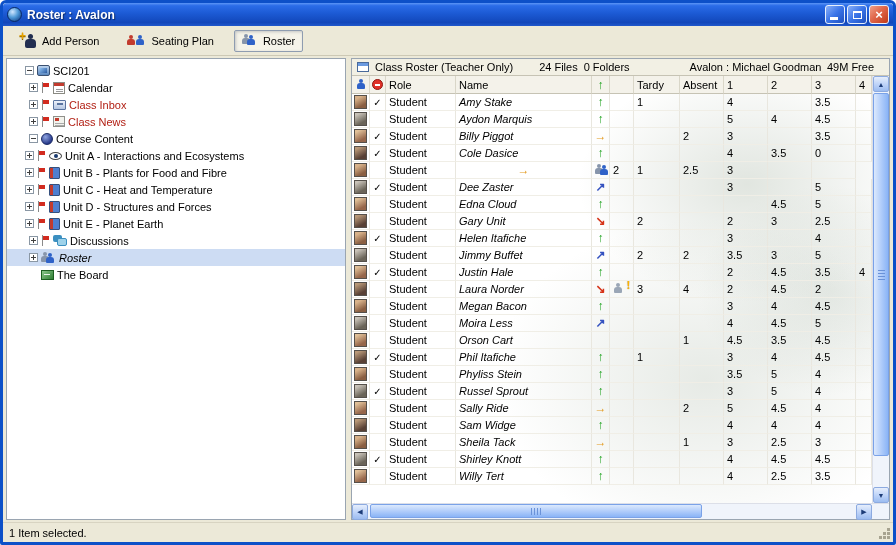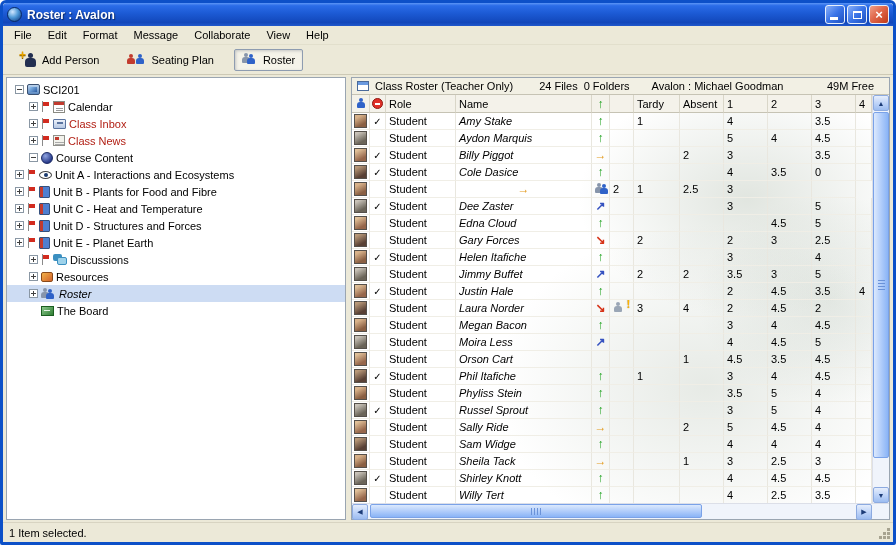--- a/index.html
+++ b/index.html
@@ -66,21 +66,21 @@
   .seat-ic .p:last-child  { left:9px; top:1px; }
   .tb-ic.duo { width:16px; height:14px; }
 
   
   .main { flex:1; display:flex; padding:2px 3px; min-height:0; }
   .tree-panel { width:340px; flex:none; background:#fff; border:1px solid #9aa5b1; overflow:hidden; padding-top:3px; }
   .splitter { width:5px; flex:none; }
   .right-panel { flex:1; min-width:0; display:flex; flex-direction:column; background:#fff; border:1px solid #9aa5b1; }
 
   
-  .titem { height:17px; display:flex; align-items:center; gap:3px; padding-left:8px; white-space:nowrap; }
+  .titem { height:17px; display:flex; align-items:center; gap:3px; padding-left:18px; white-space:nowrap; }
   .titem.l1 { padding-left:22px; }
   .titem.l2 { }
   .titem.sel { background:#cddcf3; }
   .texp { flex:none; width:9px; height:9px; border:1px solid #8a97a4; background:#fff; position:relative; }
   .texp::before { content:""; position:absolute; left:1px; top:3px; width:5px; height:1px; background:#404040; }
   .texp.plus::after { content:""; position:absolute; left:3px; top:1px; width:1px; height:5px; background:#404040; }
   .texp.none { visibility:hidden; }
   .tlabel { font-size:11px; }
   .tlabel.ital { font-style:italic; }
 
@@ -120,21 +120,21 @@
                 position:relative; }
   .icon-board::after { content:""; position:absolute; left:2px; top:3px; width:6px; height:1px; background:#e8f4e8; }
 
   
   .infobar { height:17px; flex:none; display:flex; align-items:center; background:#f2f0e4;
              border-bottom:1px solid #c6c3b4; padding:0 5px; white-space:nowrap; overflow:hidden; }
   .ib-icon { width:12px; height:10px; flex:none; border:1px solid #4a6a9a; margin-right:6px;
              background:linear-gradient(180deg,#6a9ae0 0 3px,#fff 3px); }
   .ib-files { margin-left:26px; }
   .ib-folders { margin-left:6px; }
-  .ib-server { margin-left:22px; }
+  .ib-server { margin-left:60px; }
   .ib-free { margin-left:auto; margin-right:10px; }
 
   
   .content-row { flex:1; display:flex; min-height:0; }
   .table-area { flex:1; min-width:0; display:flex; flex-direction:column; overflow:hidden; }
   .thead-row,.trow { display:grid; grid-template-columns:18px 16px 70px 136px 18px 24px 46px 44px 44px 44px 44px minmax(10px,1fr);
                      align-items:stretch; flex:none; }
   .thead-row { height:18px; background:#f4f2ea; }
   .thead-row .c { border-right:1px solid #d9d6c8; border-bottom:1px solid #c6c3b4; }
   .trow { height:17px; }
@@ -198,29 +198,20 @@
         </span>
       <span class="wbtn max">
           <span class="glyph-max"></span>
         </span>
       <span class="wbtn close">
           <span class="glyph-close">×</span>
         </span>
     </span>
   </div>
 
-  <div class="menubar" id="menubar">
-      <span class="menu-item">File</span>
-      <span class="menu-item">Edit</span>
-      <span class="menu-item">Format</span>
-      <span class="menu-item">Message</span>
-      <span class="menu-item">Collaborate</span>
-      <span class="menu-item">View</span>
-      <span class="menu-item">Help</span>
-    </div>
 
   <div class="toolbar" id="toolbar">
       <div class="tbtn">
         <span class="tb-ic add-ic">
           <i class="p big navy"></i>
           <b class="plus">+</b>
         </span>
         <span>Add Person</span>
       </div>
       <div class="tbtn">
@@ -299,25 +290,20 @@
           <span class="icon-flag"></span>
           <span class="ti icon-notebook"></span>
           <span class="tlabel" style="color:#000000">Unit E - Planet Earth</span>
         </div>
         <div class="titem l1">
           <span class="texp plus"></span>
           <span class="icon-flag"></span>
           <span class="ti icon-discussion"></span>
           <span class="tlabel" style="color:#000000">Discussions</span>
         </div>
-        <div class="titem l1">
-          <span class="texp plus"></span>
-          <span class="ti icon-resources"></span>
-          <span class="tlabel" style="color:#000000">Resources</span>
-        </div>
         <div class="titem l1 sel">
           <span class="texp plus"></span>
           <span class="ti duo" style="width:15px;height:12px">
             <i class="p p1"></i>
             <i class="p p2"></i>
           </span>
           <span class="tlabel ital" style="color:#000000">Roster</span>
         </div>
         <div class="titem l1">
           <span class="texp none"></span>
@@ -491,21 +477,21 @@
                 <div class="c">4.5</div>
                 <div class="c">5</div>
                 <div class="c"></div>
               </div>
               <div class="trow">
                 <div class="c center">
                   <span class="avatar"></span>
                 </div>
                 <div class="c center ck"></div>
                 <div class="c">Student</div>
-                <div class="c name">Gary Forces</div>
+                <div class="c name">Gary Unit</div>
                 <div class="c center">
                   <span class="arrow" style="color:#d63318">↘</span>
                 </div>
                 <div class="c"></div>
                 <div class="c">2</div>
                 <div class="c"></div>
                 <div class="c">2</div>
                 <div class="c">3</div>
                 <div class="c">2.5</div>
                 <div class="c"></div>

